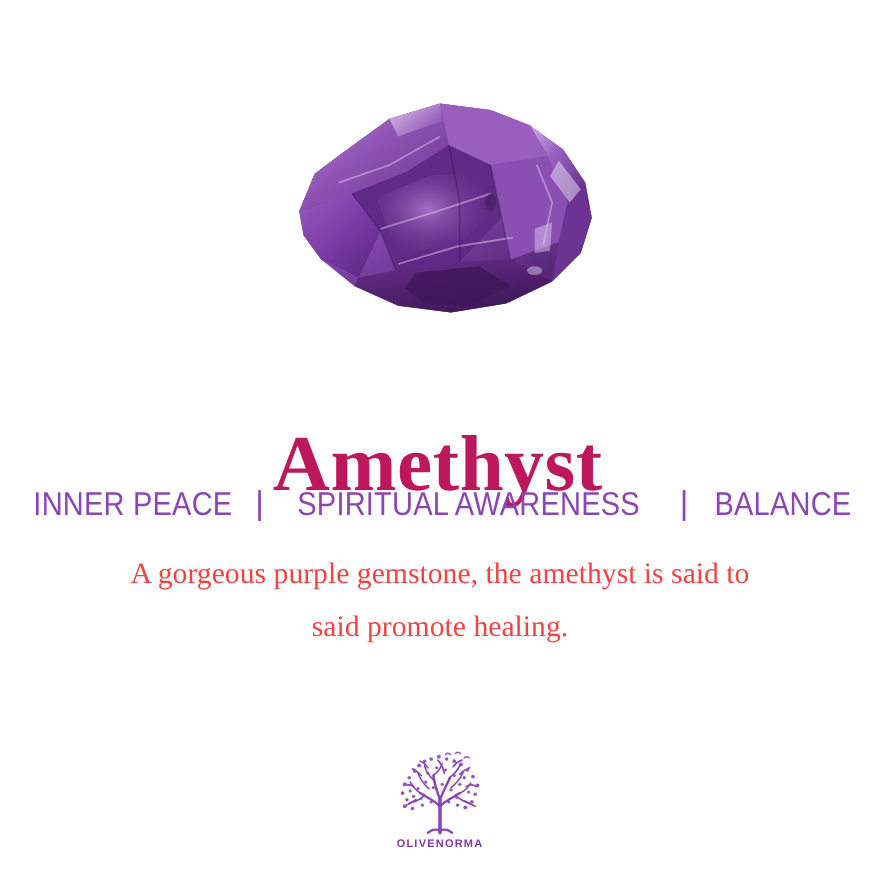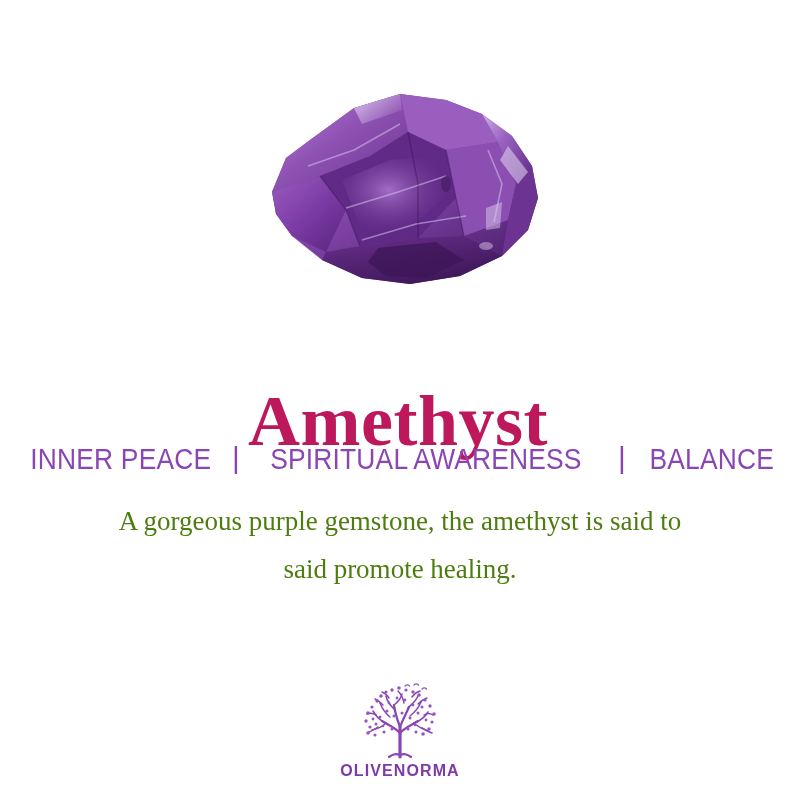--- a/index.html
+++ b/index.html
@@ -89,21 +89,21 @@
   
   #description {
     position: absolute;
     left: 60px;
     top: 497px;
     width: 680px;
     text-align: center;
     font-family: "Liberation Serif", "DejaVu Serif", serif;
     font-size: 27px;
     line-height: 48px;
-    color: #4d7c0f;
+    color: #ef4444;
   }
   #description .line {
     display: block;
     white-space: nowrap;
   }
 
   
   #brand {
     position: absolute;
     left: 0;
@@ -113,21 +113,21 @@
     flex-direction: column;
     align-items: center;
   }
   #brand-mark {
     display: block;
   }
   #brand-name {
     margin-top: 3px;
     font-family: "Liberation Sans", sans-serif;
     font-weight: 700;
-    font-size: 16px;
+    font-size: 10px;
     letter-spacing: 1.1px;
     color: #7e3aa8;
     text-align: left;
   }
 </style>
 </head>
 <body>
 
 <div id="card">
 

